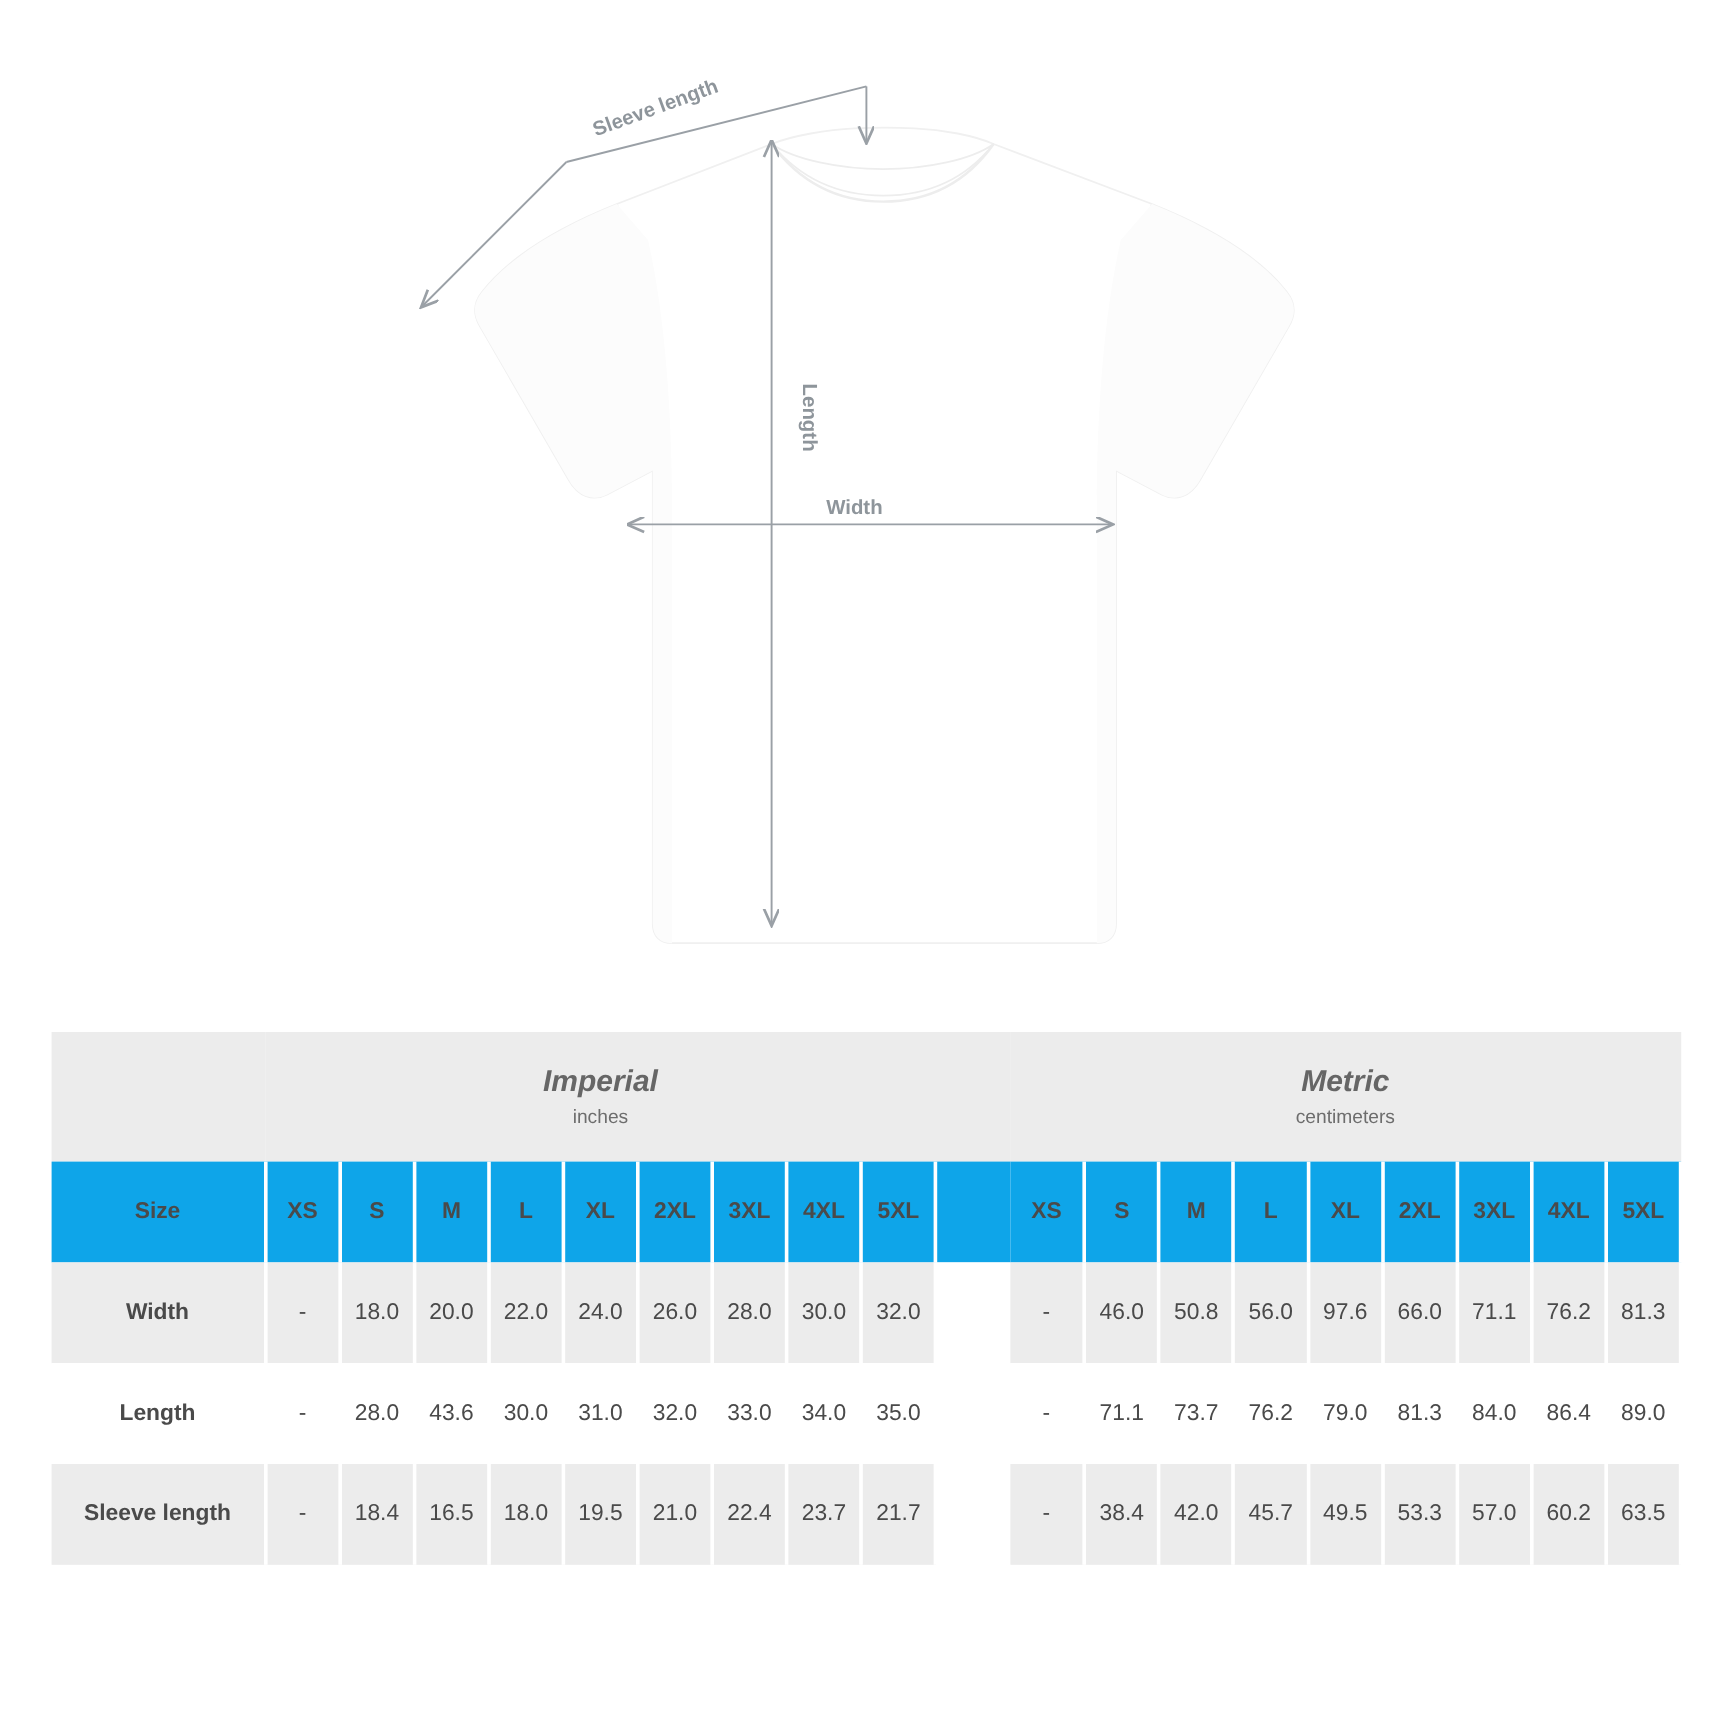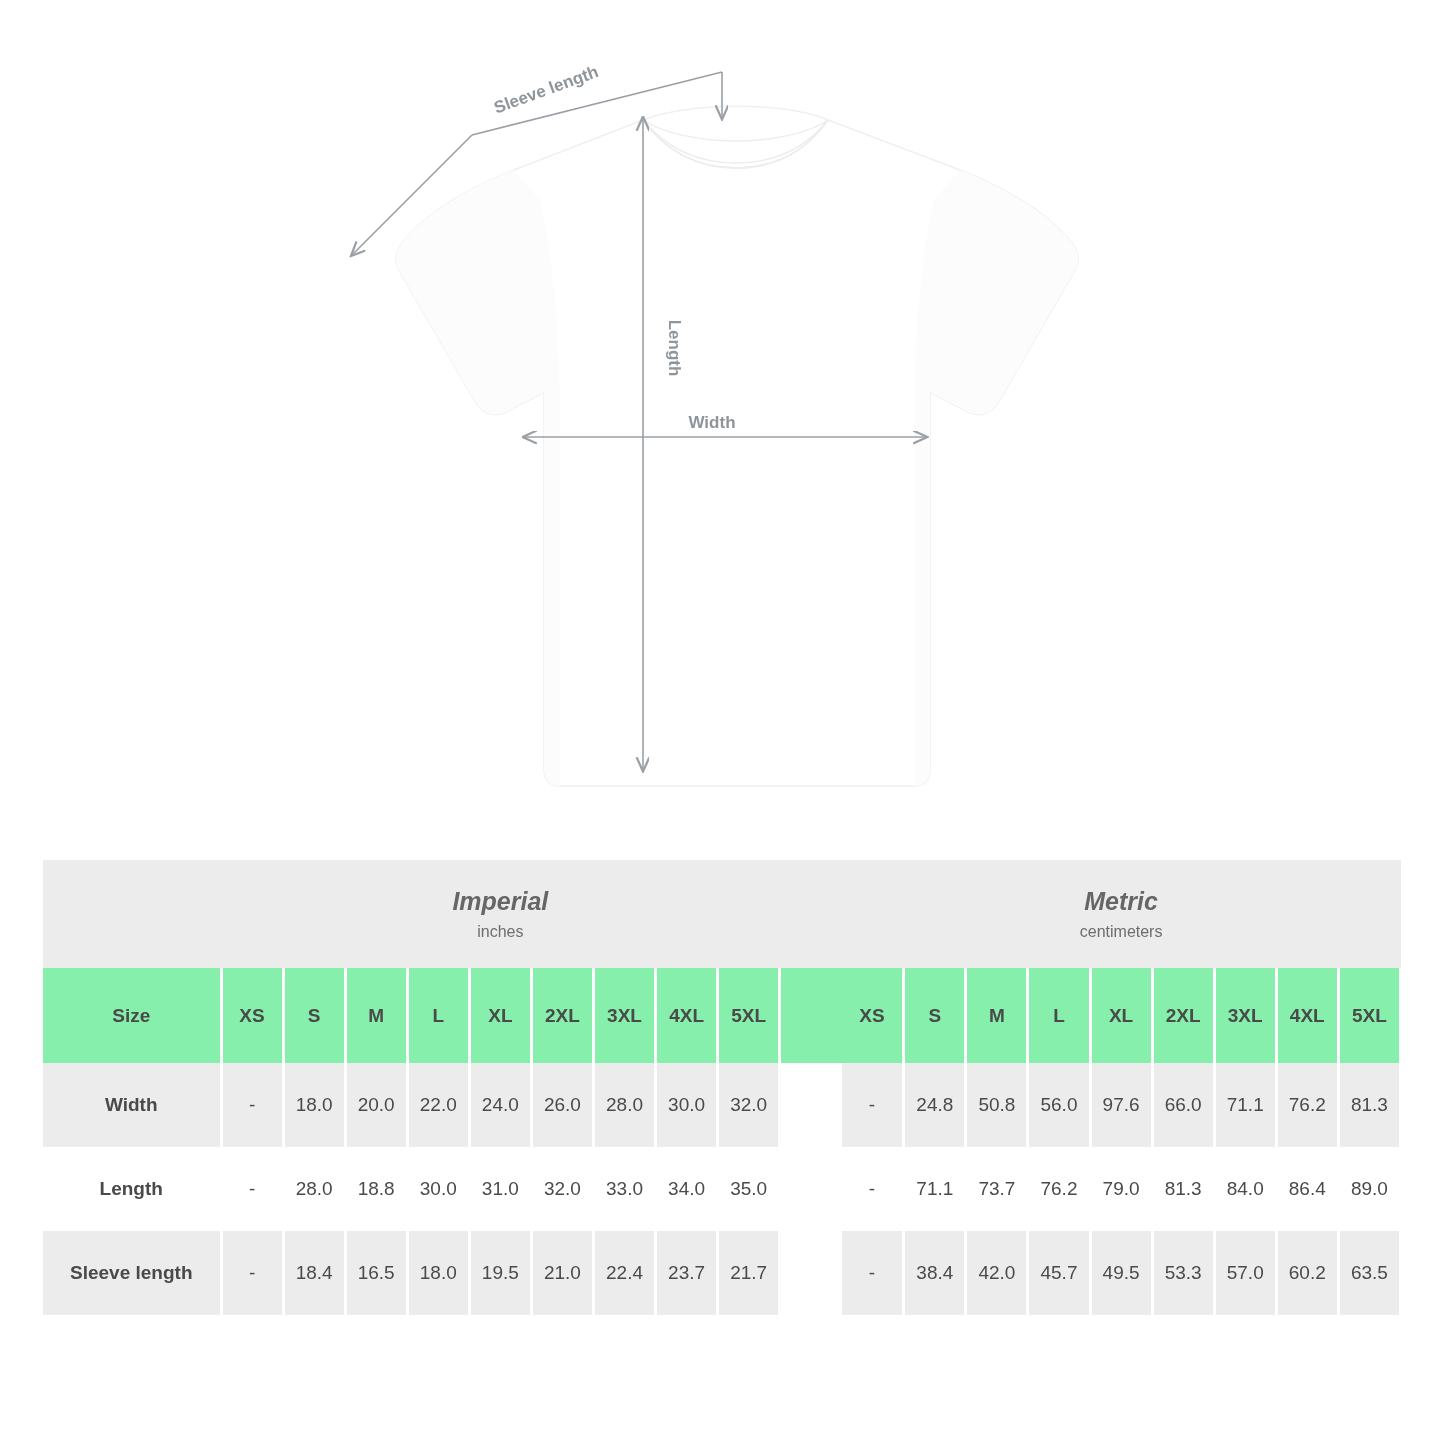--- a/index.html
+++ b/index.html
@@ -83,22 +83,22 @@
   }
   .spacer-col {
     width: 62px;
     background: #ffffff;
   }
   .label-col {
     width: 178px;
   }
 
   tr.header-row td {
-    height: 95px;
-    background: #86efac;
+    height: 84px;
+    background: #0ea5e9;
     font-size: 19px;
     font-weight: bold;
     color: #4a4a4a;
   }
   tr.header-row td.rowlabel {
     font-size: 19px;
     font-weight: bold;
   }
 
   tr.data-row td {
@@ -242,35 +242,35 @@
           <td class="cell">18.0</td>
           <td class="cell">20.0</td>
           <td class="cell">22.0</td>
           <td class="cell">24.0</td>
           <td class="cell">26.0</td>
           <td class="cell">28.0</td>
           <td class="cell">30.0</td>
           <td class="cell">32.0</td>
           <td class="gap"></td>
           <td class="cell">-</td>
-          <td class="cell">24.8</td>
+          <td class="cell">46.0</td>
           <td class="cell">50.8</td>
           <td class="cell">56.0</td>
           <td class="cell">97.6</td>
           <td class="cell">66.0</td>
           <td class="cell">71.1</td>
           <td class="cell">76.2</td>
           <td class="cell">81.3</td>
         </tr>
 
         <tr class="data-row plain">
           <td class="rowlabel">Length</td>
           <td class="cell">-</td>
           <td class="cell">28.0</td>
-          <td class="cell">18.8</td>
+          <td class="cell">43.6</td>
           <td class="cell">30.0</td>
           <td class="cell">31.0</td>
           <td class="cell">32.0</td>
           <td class="cell">33.0</td>
           <td class="cell">34.0</td>
           <td class="cell">35.0</td>
           <td class="gap"></td>
           <td class="cell">-</td>
           <td class="cell">71.1</td>
           <td class="cell">73.7</td>

